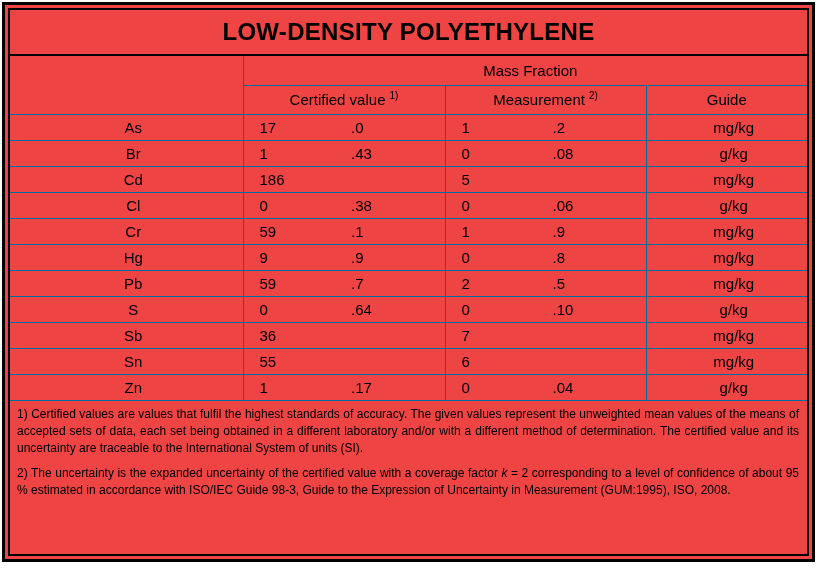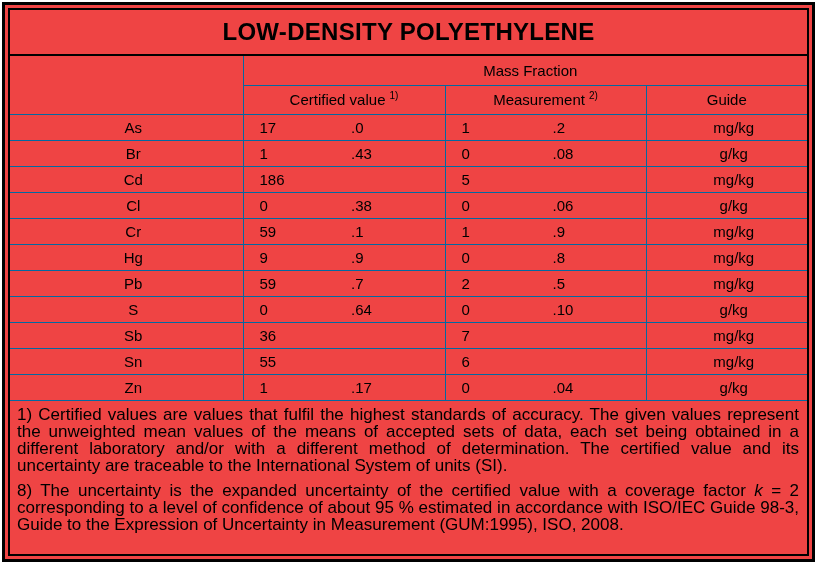--- a/index.html
+++ b/index.html
@@ -78,21 +78,21 @@
   }
 
   
   td.num .wrap { display: flex; width: 100%; }
   td.num .ipart { flex: 1 1 50%; text-align: left; white-space: pre; }
   td.num .fpart { flex: 1 1 50%; text-align: left;  white-space: pre; }
 
   .footnotes {
     flex: 1 1 auto;
     padding: 5px 8px 0 7px;
-    font-size: 17px;
+    font-size: 12px;
     line-height: 17px;
     text-align: justify;
   }
   .footnotes p { margin: 0 0 8px 0; }
   .k-italic { font-style: italic; }
 </style>
 </head>
 <body>
 
 <div class="outer-frame">
@@ -293,17 +293,17 @@
                 <span class="fpart">.04</span>
               </span>
             </td>
     <td>g/kg</td>
   </tr>
         </tbody>
     </table>
 
     <div class="footnotes">
       <p>1) Certified values are values that fulfil the highest standards of accuracy. The given values represent the unweighted mean values of the means of accepted sets of data, each set being obtained in a different laboratory and/or with a different method of determination. The certified value and its uncertainty are traceable to the International System of units (SI).</p>
-      <p><span>8) The uncertainty is the expanded uncertainty of the certified value with a coverage factor </span><span class="k-italic">k</span><span> = 2 corresponding to a level of confidence of about 95 % estimated in accordance with ISO/IEC Guide 98-3, Guide to the Expression of Uncertainty in Measurement (GUM:1995), ISO, 2008.</span></p>
+      <p><span>2) The uncertainty is the expanded uncertainty of the certified value with a coverage factor </span><span class="k-italic">k</span><span> = 2 corresponding to a level of confidence of about 95 % estimated in accordance with ISO/IEC Guide 98-3, Guide to the Expression of Uncertainty in Measurement (GUM:1995), ISO, 2008.</span></p>
     </div>
 
   </div>
 </div>
 
 </body></html>

